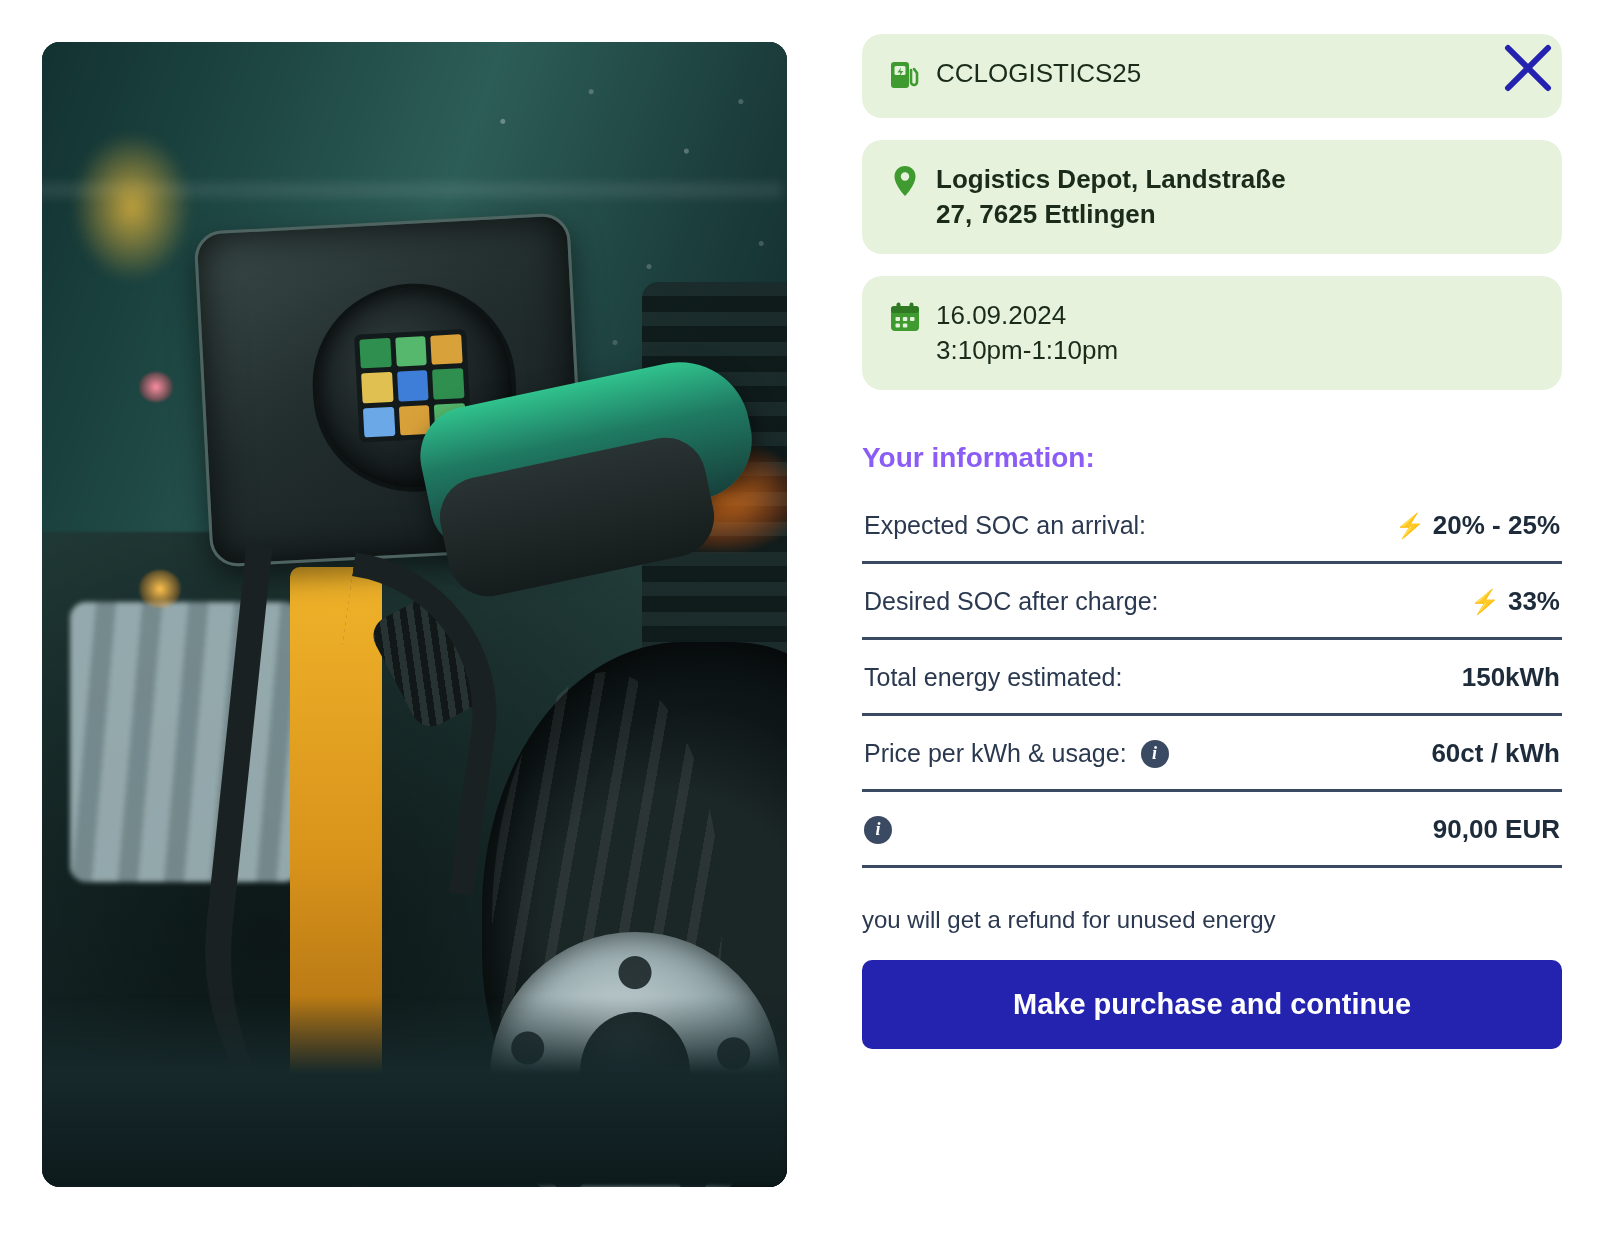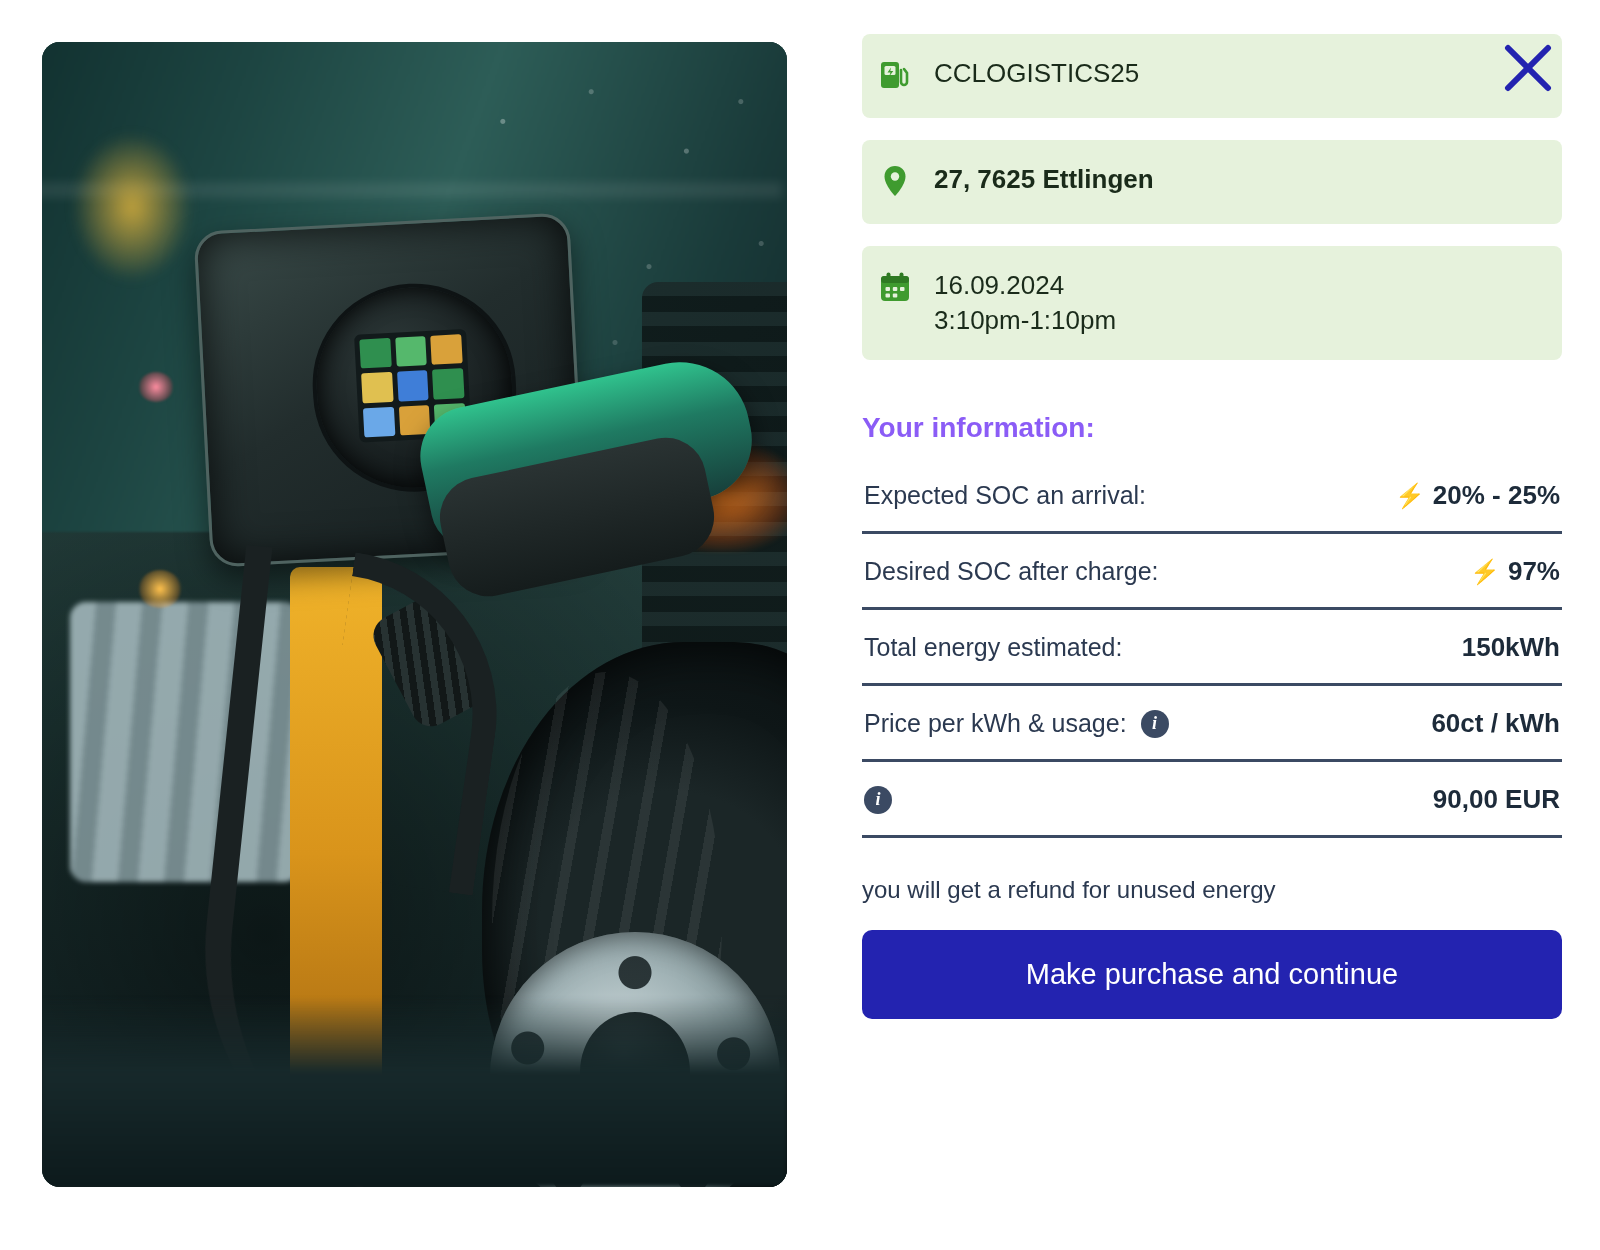--- a/index.html
+++ b/index.html
@@ -279,25 +279,25 @@
   .section-title {
     font-size: 28px;
     font-weight: bold;
     color: #1d2b3a;
     margin: 60px 0 22px 0;
     letter-spacing: .1px;
   }
 
   .info-card {
     background: #e6f2dc;
-    border-radius: 8px;
+    border-radius: 20px;
     display: flex;
     align-items: flex-start;
-    gap: 22px;
-    padding: 22px 16px;
+    gap: 14px;
+    padding: 22px 26px;
     margin-bottom: 22px;
     min-height: 34px;
   }
   .info-card .icon { flex: 0 0 34px; margin-top: 2px; }
   .card-text {
     font-size: 26px;
     color: #1a2b1a;
     line-height: 1.35;
   }
   .card-text.bold { font-weight: bold; }
@@ -358,21 +358,21 @@
   .cta {
     display: block;
     width: 100%;
     box-sizing: border-box;
     background: #2323b0;
     color: #ffffff;
     border: 0;
     border-radius: 10px;
     padding: 28px 0;
     font-size: 29px;
-    font-weight: normal;
+    font-weight: bold;
     font-family: "Liberation Sans", sans-serif;
     cursor: pointer;
   }
 </style>
 </head>
 <body>
 
 <div id="page">
 
   <div class="photo-panel">
@@ -445,20 +445,21 @@
     </div>
 
     <div class="info-card">
       <span class="icon">
         <svg width="34" height="34" viewBox="0 0 34 34">
           <path d="M17 2c-6 0-10.5 4.6-10.5 10.4C6.5 21 17 32 17 32s10.5-11 10.5-19.6C27.5 6.6 23 2 17 2z" fill="#3f9b2f"></path>
           <circle cx="17" cy="12.5" r="4.2" fill="#e6f2dc"></circle>
         </svg>
       </span>
       <div>
+        <div class="card-text bold">Logistics Depot, Landstraße</div>
         <div class="card-text bold">27, 7625 Ettlingen</div>
       </div>
     </div>
 
     <div class="info-card">
       <span class="icon">
         <svg width="34" height="34" viewBox="0 0 34 34">
           <rect x="3" y="6" width="28" height="25" rx="4" fill="#3f9b2f"></rect>
           <rect x="3" y="6" width="28" height="7" rx="3" fill="#2f7a23"></rect>
           <rect x="8.5" y="2.5" width="4" height="7" rx="2" fill="#2f7a23"></rect>
@@ -489,21 +490,21 @@
         <span>20% - 25%</span>
       </div>
     </div>
 
     <div class="row">
       <div class="row-label">
         <span>Desired SOC after charge:</span>
       </div>
       <div class="row-value">
         <span class="bolt">⚡</span>
-        <span>97%</span>
+        <span>33%</span>
       </div>
     </div>
 
     <div class="row">
       <div class="row-label">
         <span>Total energy estimated:</span>
       </div>
       <div class="row-value">
         <span>150kWh</span>
       </div>

